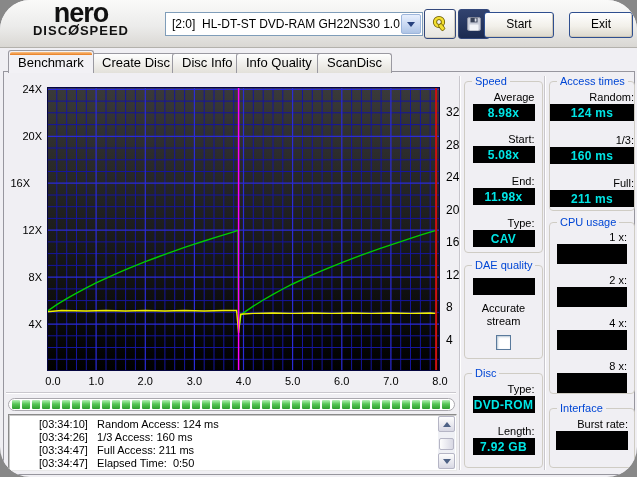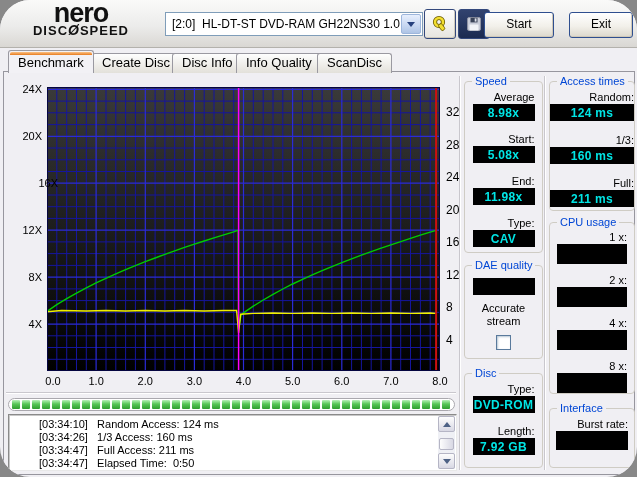--- a/index.html
+++ b/index.html
@@ -197,21 +197,21 @@
         <polyline points="0.0,224.4 9.8,217.7 19.7,211.6 29.5,206.1 39.3,200.8 49.1,195.9 58.9,191.3 68.8,186.8 78.6,182.6 88.4,178.6 98.3,174.7 108.1,171.0 117.9,167.3 127.7,163.8 137.5,160.4 147.4,157.1 157.2,154.0 167.0,150.8 176.8,147.8 186.7,144.8 190.6,143.4 191.1,143.2 191.6,241.8 194.0,228.3 196.5,225.9 206.3,219.2 216.2,213.0 226.0,207.4 235.8,202.0 245.6,197.0 255.5,192.3 265.3,187.9 275.1,183.7 284.9,179.6 294.8,175.7 304.6,171.9 314.4,168.2 324.2,164.6 334.1,161.1 343.9,157.8 353.7,154.6 363.5,151.4 373.3,148.2 383.2,145.2 389.1,143.4" fill="none" stroke="#00cc00" stroke-width="1.4"></polyline>
         <polyline points="0.0,224.8 14.7,223.5 39.3,224.0 58.9,223.5 78.6,224.0 98.3,223.5 117.9,224.0 137.5,223.5 157.2,224.0 176.8,223.5 189.6,223.5 191.6,245.9 193.6,227.2 206.3,226.4 226.0,226.0 245.6,226.4 265.3,226.0 284.9,226.4 304.6,226.0 324.2,226.4 343.9,226.0 363.5,226.4 383.2,226.0 389.1,226.4" fill="none" stroke="#f0f000" stroke-width="1.4"></polyline>
         <line x1="191.6" y1="0.0" x2="191.6" y2="284.0" stroke="#ff00ff" stroke-width="1.5"></line>
         <line x1="389.1" y1="0.0" x2="389.1" y2="284.0" stroke="#cc1111" stroke-width="2"></line>
         <rect x="0.5" y="0.5" width="392" height="283" fill="none" stroke="#050540"></rect>
       </svg>
   </div>
   <div id="chart-labels">
       <span class="tickL" style="left: 12px; top: 83.3471px; position: absolute;">24X</span>
       <span class="tickL" style="left: 12px; top: 130.289px; position: absolute;">20X</span>
-      <span class="tickL" style="left: 28px; top: 177.231px; position: absolute;">16X</span>
+      <span class="tickL" style="left: 0; top: 177.231px; position: absolute;">16X</span>
       <span class="tickL" style="left: 12px; top: 224.174px; position: absolute;">12X</span>
       <span class="tickL" style="left: 12px; top: 271.116px; position: absolute;">8X</span>
       <span class="tickL" style="left: 12px; top: 318.058px; position: absolute;">4X</span>
       <span class="tickR" style="left: 446px; top: 105.343px; position: absolute;">32</span>
       <span class="tickR" style="left: 446px; top: 137.8px; position: absolute;">28</span>
       <span class="tickR" style="left: 446px; top: 170.257px; position: absolute;">24</span>
       <span class="tickR" style="left: 446px; top: 202.714px; position: absolute;">20</span>
       <span class="tickR" style="left: 446px; top: 235.171px; position: absolute;">16</span>
       <span class="tickR" style="left: 446px; top: 267.629px; position: absolute;">12</span>
       <span class="tickR" style="left: 446px; top: 300.086px; position: absolute;">8</span>

